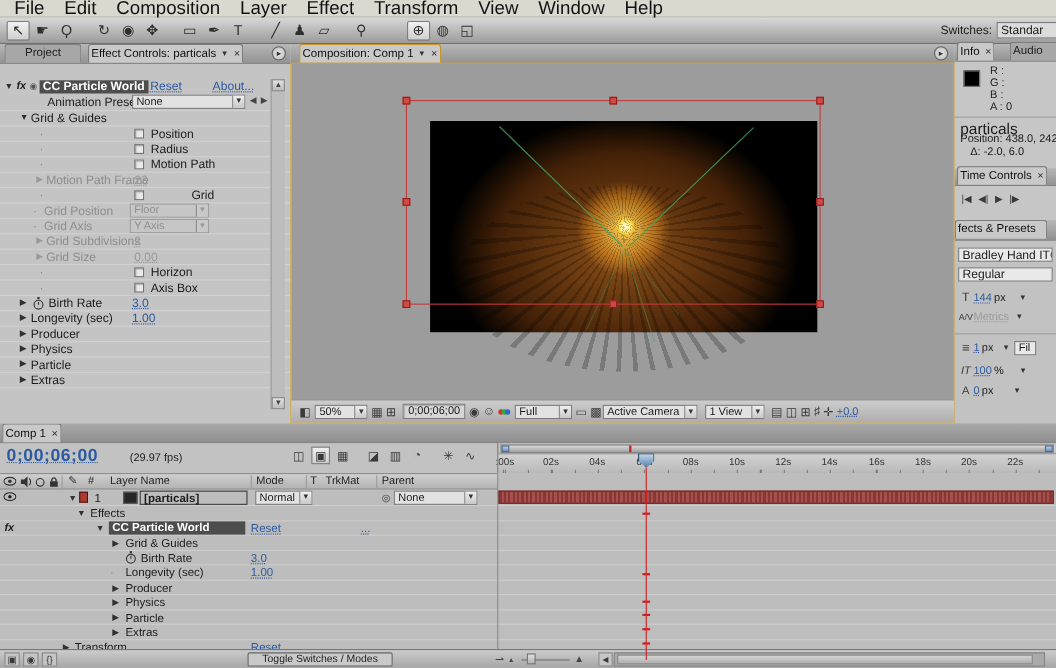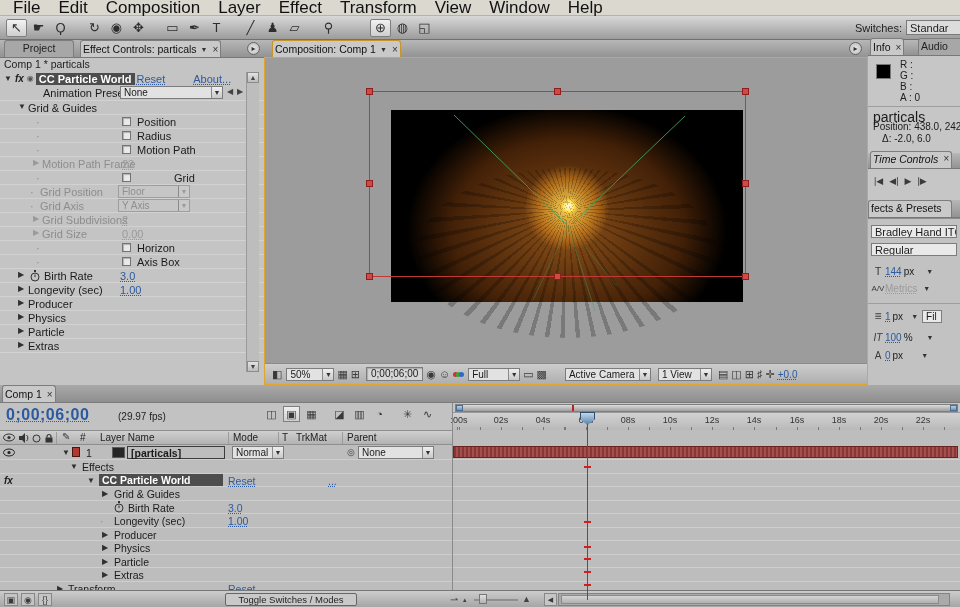--- a/index.html
+++ b/index.html
@@ -146,21 +146,20 @@
     <div class="tabstrip">
       <span class="tab" style="left:4px;width:70px;text-align:center;">Project</span>
       <span class="tab active" style="left:80px;display:flex;align-items:center;">
         <span>Effect Controls: particals</span>
         <span class="ddico">▼</span>
         <span class="xico">×</span>
       </span>
       <span class="panelmenu" style="right:4px;top:2px;">▸</span>
     </div>
 
-    <div style="position:absolute;left:0;top:18px;width:264px;height:13px;padding-left:4px;font-size:10.5px;color:#222;">Comp 1 * particals</div>
 
     <div style="position:absolute;left:0;top:31px;width:264px;height:15px;display:flex;align-items:center;">
       <span class="twirl" style="margin-left:4px;">▼</span>
       <span class="fx" style="margin-left:3px;">fx</span>
       <span style="margin-left:3px;font-size:8px;color:#555;">◉</span>
       <span class="hl" style="margin-left:2px;font-size:11px;">CC Particle World</span>
       <span class="blue" style="margin-left:2px;">Reset</span>
       <span class="blue" style="margin-left:28px;">About...</span>
     </div>
 
@@ -331,21 +330,21 @@
             <i style="background:#c33;"></i>
             <i style="background:#3a3;margin-left:-2px;"></i>
             <i style="background:#36c;margin-left:-2px;"></i>
           </span>
         <span class="dd" style="width:52px;margin-left:4px;">
           <span class="txt">Full</span>
           <span class="arw">▼</span>
         </span>
         <span class="icobox">▭</span>
         <span class="icobox">▩</span>
-        <span class="dd" style="width:86px;margin-left:18px;">
+        <span class="dd" style="width:86px;margin-left:1px;">
           <span class="txt">Active Camera</span>
           <span class="arw">▼</span>
         </span>
         <span class="dd" style="width:54px;margin-left:7px;">
           <span class="txt">1 View</span>
           <span class="arw">▼</span>
         </span>
         <span class="icobox" style="margin-left:6px;">▤</span>
         <span class="icobox">◫</span>
         <span class="icobox">⊞</span>
@@ -374,21 +373,21 @@
         <div>A : 0</div>
       </div>
       <div style="position:absolute;left:0;top:66px;width:92px;border-top:1px solid #9e9e9e;"></div>
       <div style="position:absolute;left:5px;top:69px;font-size:14px;">particals</div>
       <div style="position:absolute;left:5px;top:81px;font-size:10px;white-space:nowrap;">Position: 438.0, 242.</div>
       <div style="position:absolute;left:14px;top:93px;font-size:10px;">Δ: -2.0, 6.0</div>
     </div>
 
     <div class="rpanel" style="top:113px;height:47px;">
       <div class="tabstrip" style="height:16px;">
-        <span class="tab active" style="left:2px;display:flex;font-style:italic;">
+        <span class="tab active" style="left:2px;display:flex;align-items:center;">
           <span>Time Controls</span>
           <span class="xico">×</span>
         </span>
       </div>
       <div class="transport" style="margin-top:18px;">
         <span>|◀</span>
         <span>◀|</span>
         <span>▶</span>
         <span>|▶</span>
       </div>

